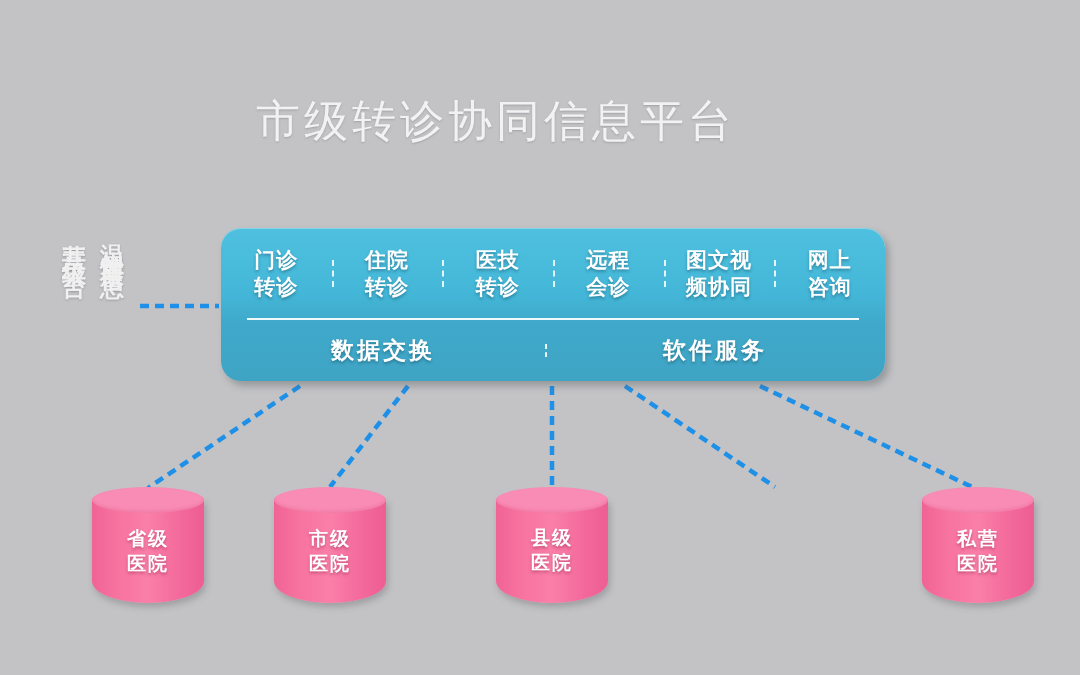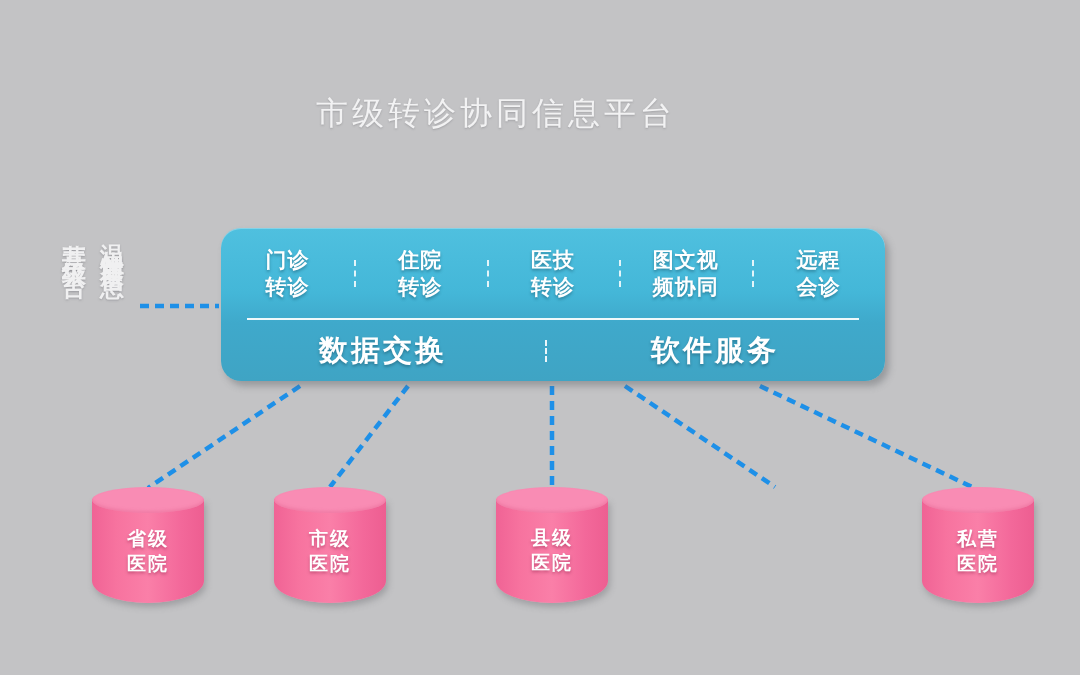--- a/index.html
+++ b/index.html
@@ -9,21 +9,21 @@
     font-family:"DejaVu Sans","Liberation Sans",sans-serif;
     overflow:hidden;
     position:relative;
   }
   .stage{position:absolute;left:0;top:0;width:1080px;height:675px;}
 
   
   .title{
     position:absolute; left:0; top:92px; width:992px;
     text-align:center;
-    font-size:32px; font-weight:400; letter-spacing:4px;
+    font-size:44px; font-weight:400; letter-spacing:4px;
     color:#F2F2F3;
     text-shadow:0 1px 2px rgba(120,120,125,.45);
   }
 
   
   .vlabel{
     position:absolute;
     writing-mode:vertical-rl;
     text-orientation:upright;
     font-size:24px; font-weight:700;
@@ -67,21 +67,21 @@
     position:absolute;left:26px;right:26px;top:90px;height:2px;
     background:rgba(255,255,255,.92);
   }
   .panel-bot{
     position:absolute;left:0;top:92px;width:664px;height:61px;
     display:flex;align-items:center;
   }
   .btile{
     position:relative;
     display:flex;align-items:center;justify-content:center;
-    color:#FFFFFF; font-size:29px; font-weight:700; letter-spacing:3px;
+    color:#FFFFFF; font-size:23px; font-weight:700; letter-spacing:3px;
     text-shadow:0 2px 3px rgba(20,70,90,.45);
   }
   #panel-bottom-tile-0{flex:0 0 324px;}
   #panel-bottom-tile-1{flex:1 1 0;}
   #panel-bottom-tile-1::before{
     content:"";position:absolute;left:0;top:9px;bottom:9px;
     border-left:2px dashed rgba(255,255,255,.9);
   }
 
   
@@ -137,26 +137,30 @@
       </div>
       <div class="ptile">
         <span>住院</span>
         <span>转诊</span>
       </div>
       <div class="ptile">
         <span>医技</span>
         <span>转诊</span>
       </div>
       <div class="ptile">
+        <span>远程</span>
+        <span>会诊</span>
+      </div>
+      <div class="ptile">
         <span>图文视</span>
         <span>频协同</span>
       </div>
       <div class="ptile">
-        <span>远程</span>
-        <span>会诊</span>
+        <span>网上</span>
+        <span>咨询</span>
       </div>
     </div>
 
     <div class="panel-rule"></div>
 
     <div class="panel-bot">
       <div class="btile" id="panel-bottom-tile-0">数据交换</div>
       <div class="btile" id="panel-bottom-tile-1">软件服务</div>
     </div>
   </div>

